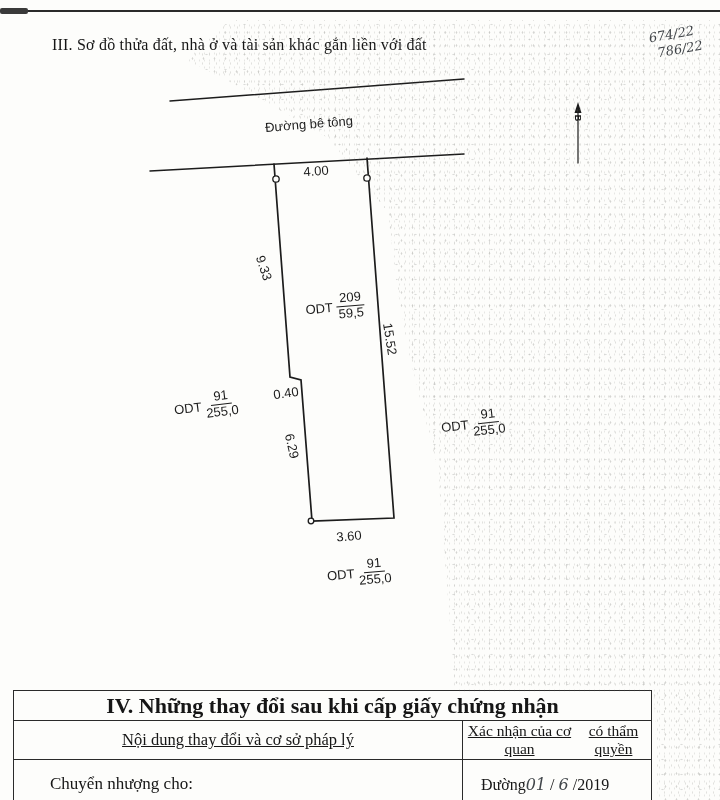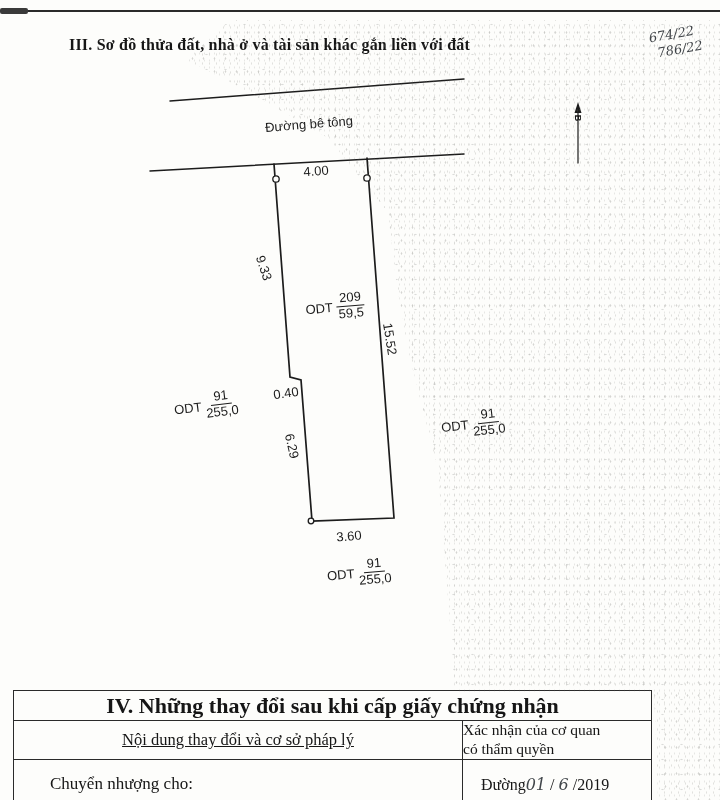--- a/index.html
+++ b/index.html
@@ -16,42 +16,42 @@
       radial-gradient(rgba(105,105,100,.50) .7px, transparent 1.1px),
       radial-gradient(rgba(130,130,122,.42) .6px, transparent 1px),
       radial-gradient(rgba(92,96,92,.38) .8px, transparent 1.3px),
       radial-gradient(rgba(120,120,115,.30) .5px, transparent .9px);
     background-size: 11px 13px, 7px 9px, 19px 15px, 5px 7px;
     background-position: 0 0, 3px 5px, 7px 2px, 2px 1px;
     clip-path: polygon(230px 20px,720px 20px,720px 800px,658px 800px,654px 692px,455px 692px,
       445px 560px,438px 470px,408px 350px,396px 280px,388px 212px,328px 138px,238px 86px,186px 60px);
   }
   
-  .sec3-title{position:absolute;left:69px;top:36px;font-size:16px;font-weight:bold;letter-spacing:.2px;text-align:right;}
+  .sec3-title{position:absolute;left:52px;top:36px;font-size:16px;font-weight:normal;letter-spacing:.2px;text-align:right;}
   .hw-corner{position:absolute;left:650px;top:26px;transform:rotate(-10deg);
     font-style:italic;font-size:13px;color:#3f4347;line-height:1.25;font-family:"DejaVu Serif",serif;}
   .hw-corner div:nth-child(2){margin-left:6px;}
   
   .dg-svg{position:absolute;left:0;top:0;}
   .lbl{position:absolute;font-family:"Liberation Sans",sans-serif;font-size:13px;color:#1c1c1c;
     white-space:nowrap;transform:translate(-50%,-50%) rotate(var(--r,0deg));}
   .odt{display:flex;align-items:center;gap:4px;}
   .frac{display:inline-flex;flex-direction:column;align-items:center;line-height:1.1;}
   .frac .num{padding:0 3px 1px;border-bottom:1.5px solid #1c1c1c;}
   .north-b{position:absolute;left:578px;top:118px;font-family:"Liberation Sans",sans-serif;
     font-size:9px;font-weight:bold;transform:translate(-50%,-50%) rotate(90deg);}
   
   .t4{position:absolute;left:13px;top:690px;width:639px;height:130px;border:1.7px solid #2a2a2a;box-sizing:border-box;}
   .t4-title{height:29px;border-bottom:1.6px solid #2a2a2a;display:flex;align-items:center;justify-content:center;
     font-weight:bold;font-size:22px;}
   .t4-head{display:flex;height:38px;border-bottom:1.6px solid #2a2a2a;}
   .t4-head-left{width:449px;box-sizing:border-box;border-right:1.6px solid #2a2a2a;
     display:flex;align-items:center;justify-content:center;font-size:16.5px;text-decoration:underline;}
-  .t4-head-right{flex:1;display:flex;flex-direction:column;align-items:flex-start;justify-content:center;
-    font-size:15.5px;line-height:1.2;text-align:center;}
+  .t4-head-right{flex:1;display:flex;flex-direction:row;align-items:flex-end;justify-content:center;
+    font-size:15.5px;line-height:1.2;text-align:center;text-decoration:underline;}
   .t4-body{display:flex;height:60px;}
   .t4-body-left{width:449px;box-sizing:border-box;border-right:1.6px solid #2a2a2a;
     padding:14px 0 0 36px;font-size:17px;}
   .t4-body-right{flex:1;padding:15px 0 0 18px;font-size:16px;white-space:nowrap;}
   .hw{font-style:italic;color:#41464a;font-family:"DejaVu Serif",serif;font-size:16px;}
 </style>
 </head>
 <body>
 
 <div class="page">

